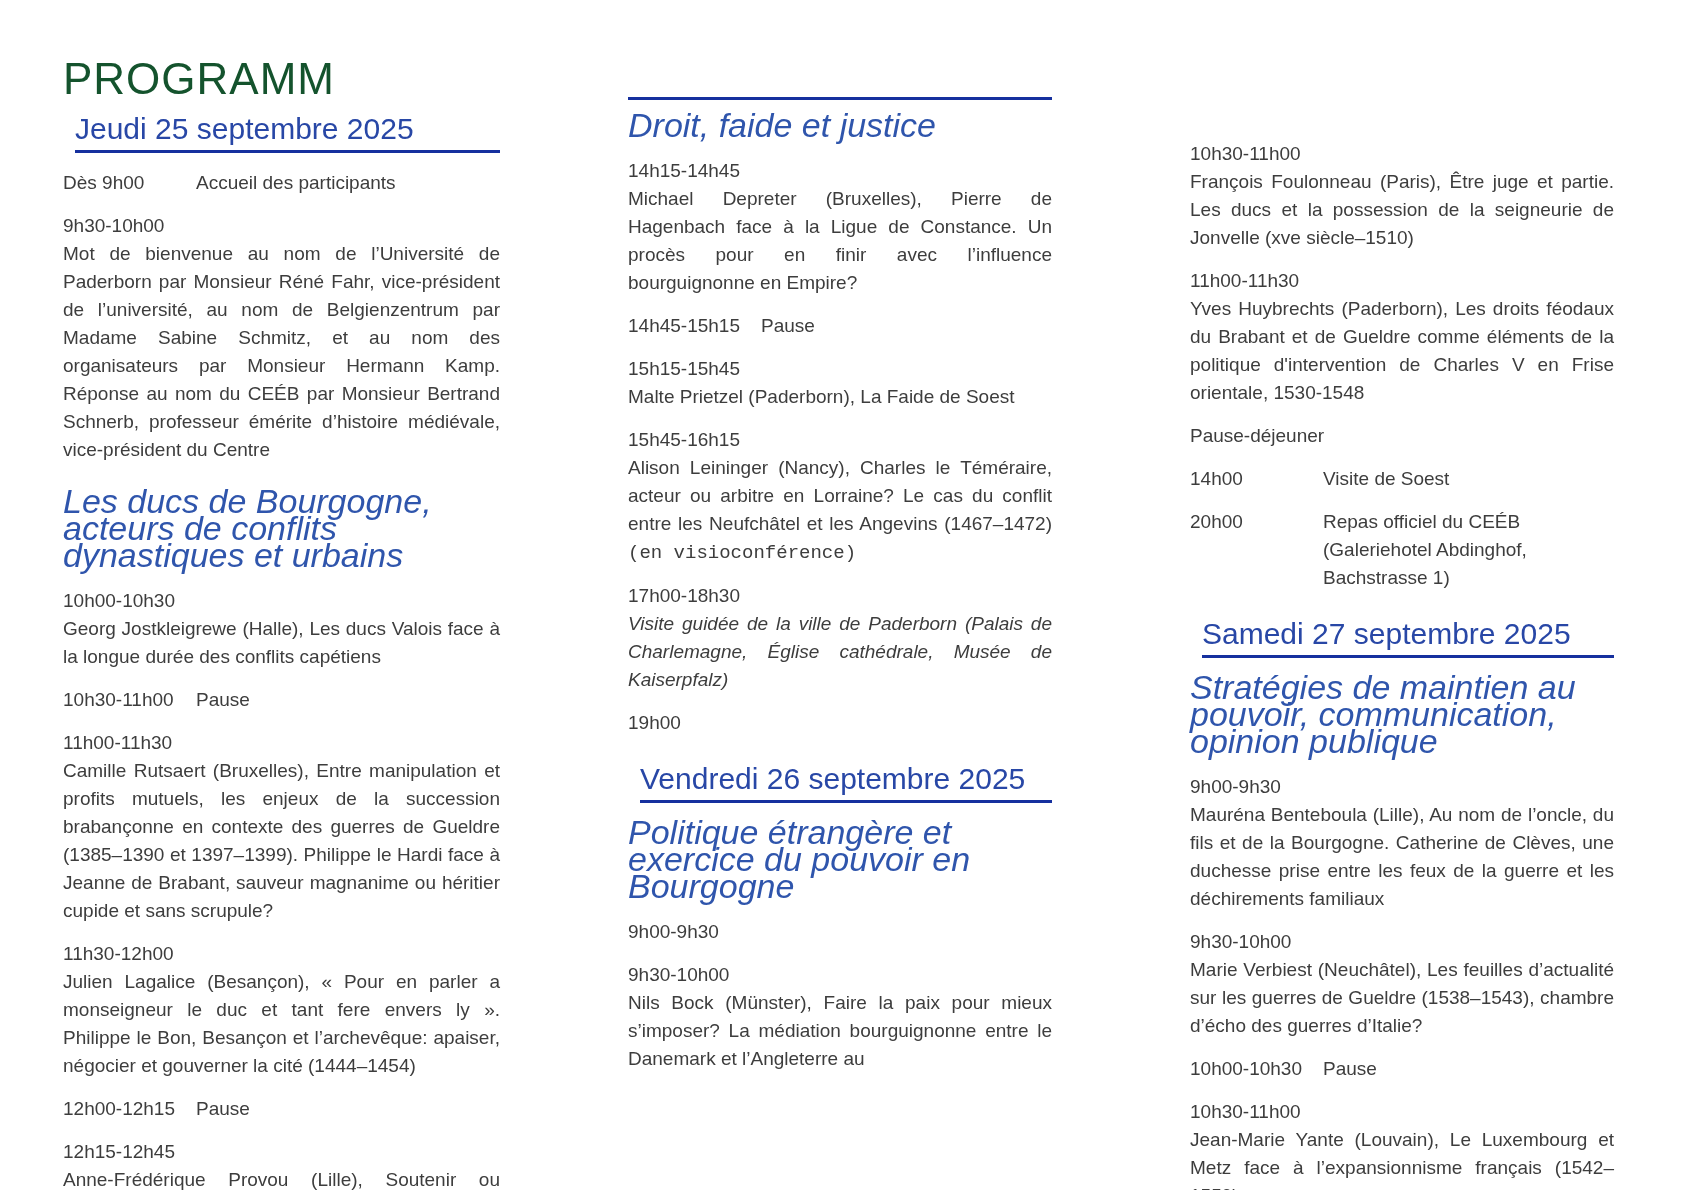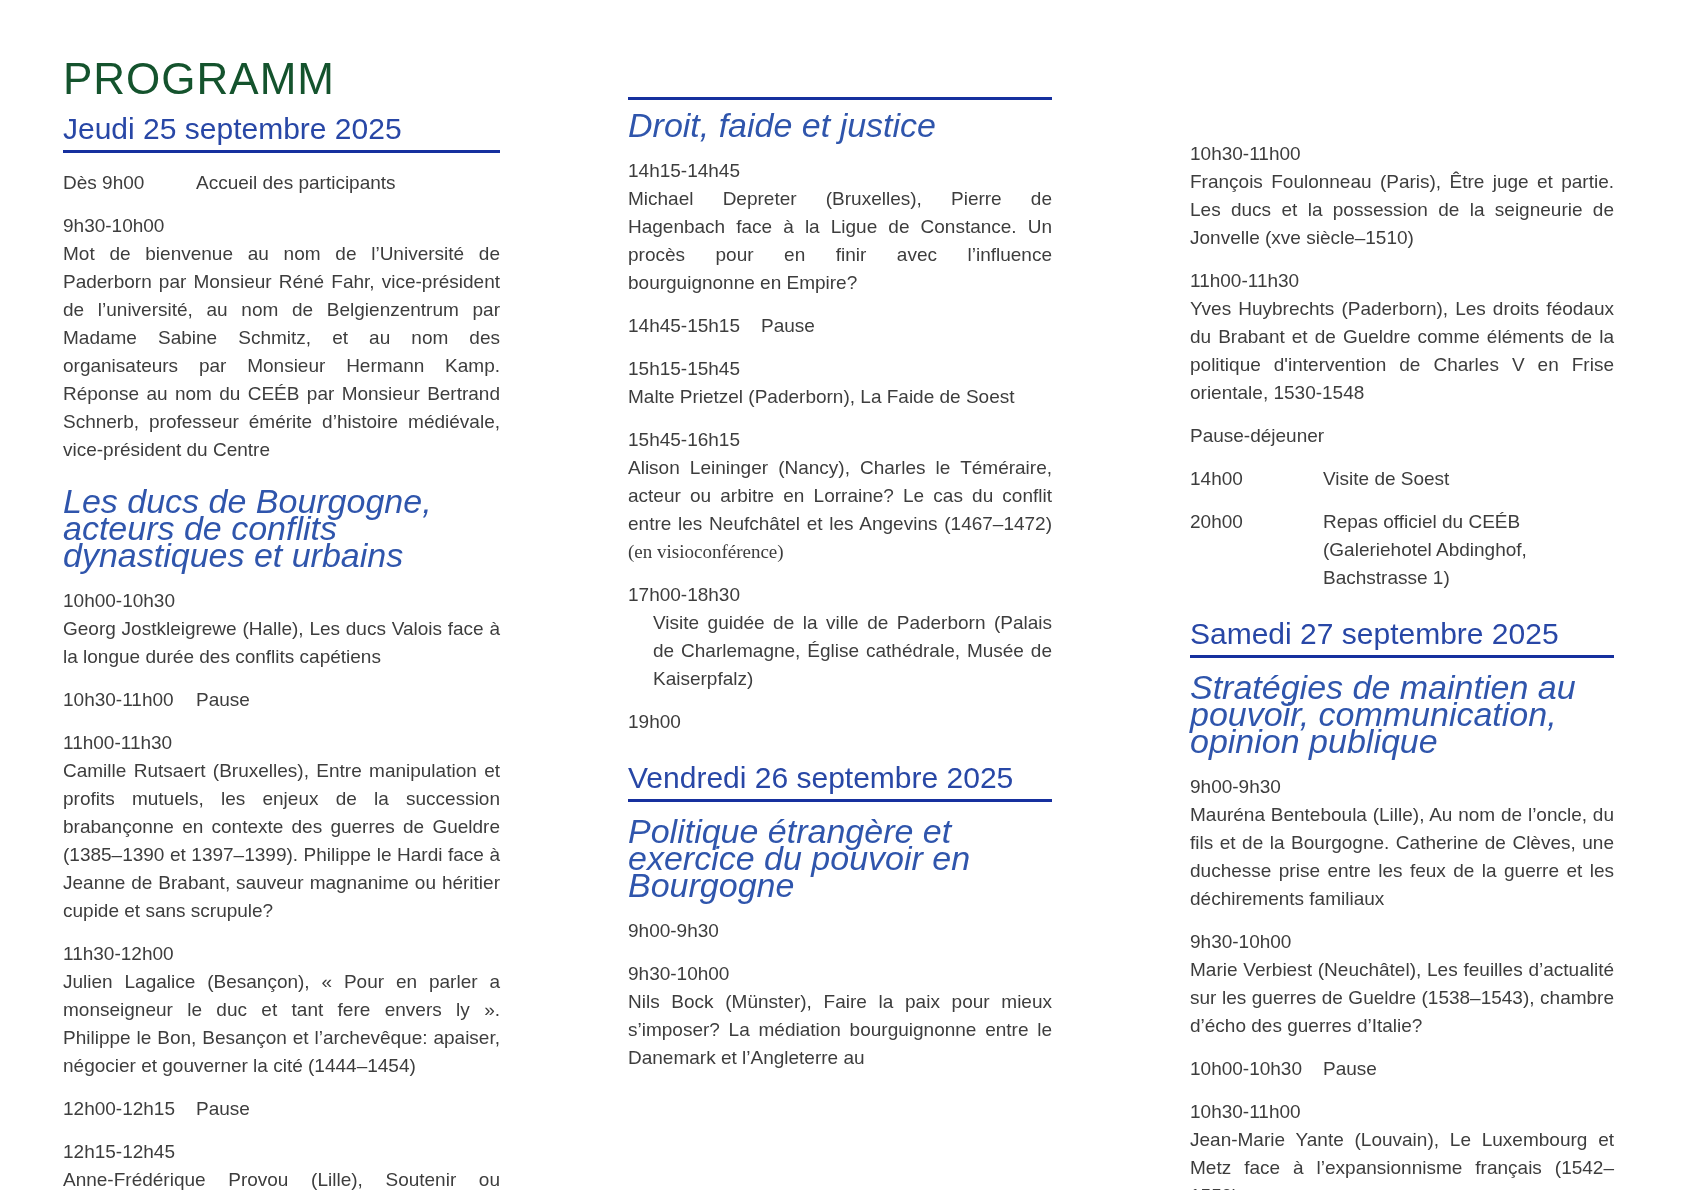--- a/index.html
+++ b/index.html
@@ -13,39 +13,39 @@
   .col-left{left:63px;top:55px;width:437px;}
   .col-middle{left:628px;top:97px;width:424px;}
   .col-right{left:1190px;top:140px;width:424px;}
 
   .page-title{
     font-size:44px;line-height:48px;font-weight:400;letter-spacing:1px;
     color:#14532d;margin:0 0 10px 0;
   }
   .day-heading{
     font-size:30px;line-height:32px;font-weight:400;color:#2847a6;
-    border-bottom:3px solid #16309e;padding-bottom:5px;margin:0 0 16px 0;
+    border-bottom:3px solid #16309e;padding-bottom:5px;margin:0 0 16px 12px;
   }
   .day-heading.spaced{margin-top:26px;}
   .session-heading{
     font-size:34px;line-height:27px;font-weight:400;font-style:italic;color:#2f55ac;
     margin:24px 0 18px 0;
   }
   .session-heading.first{margin-top:0;}
   .top-rule{height:3px;background:#16309e;margin:0 0 12px 0;}
 
   .block{margin:0 0 15px 0;font-size:19px;line-height:28px;}
   .entry-time{white-space:nowrap;}
   .entry-text{text-align:justify;}
-  .entry-text.italic{margin-left:25px;}
+  .entry-text.italic{font-style:italic;}
   .sched-row{display:flex;align-items:flex-start;}
   .sched-row .entry-time{width:133px;flex:none;}
   .sched-row .sched-label{flex:1;}
   .plain-line{}
-  .serif{font-family:Liberation Serif, serif;}
+  .serif{font-family:Liberation Mono, monospace;}
 </style>
 </head>
 <body>
 
 <div class="col col-left">
   <h1 class="page-title">PROGRAMM</h1>
   <h2 class="day-heading">Jeudi 25 septembre 2025</h2>
 
   <div class="block sched-row">
     <span class="entry-time">Dès 9h00</span>

